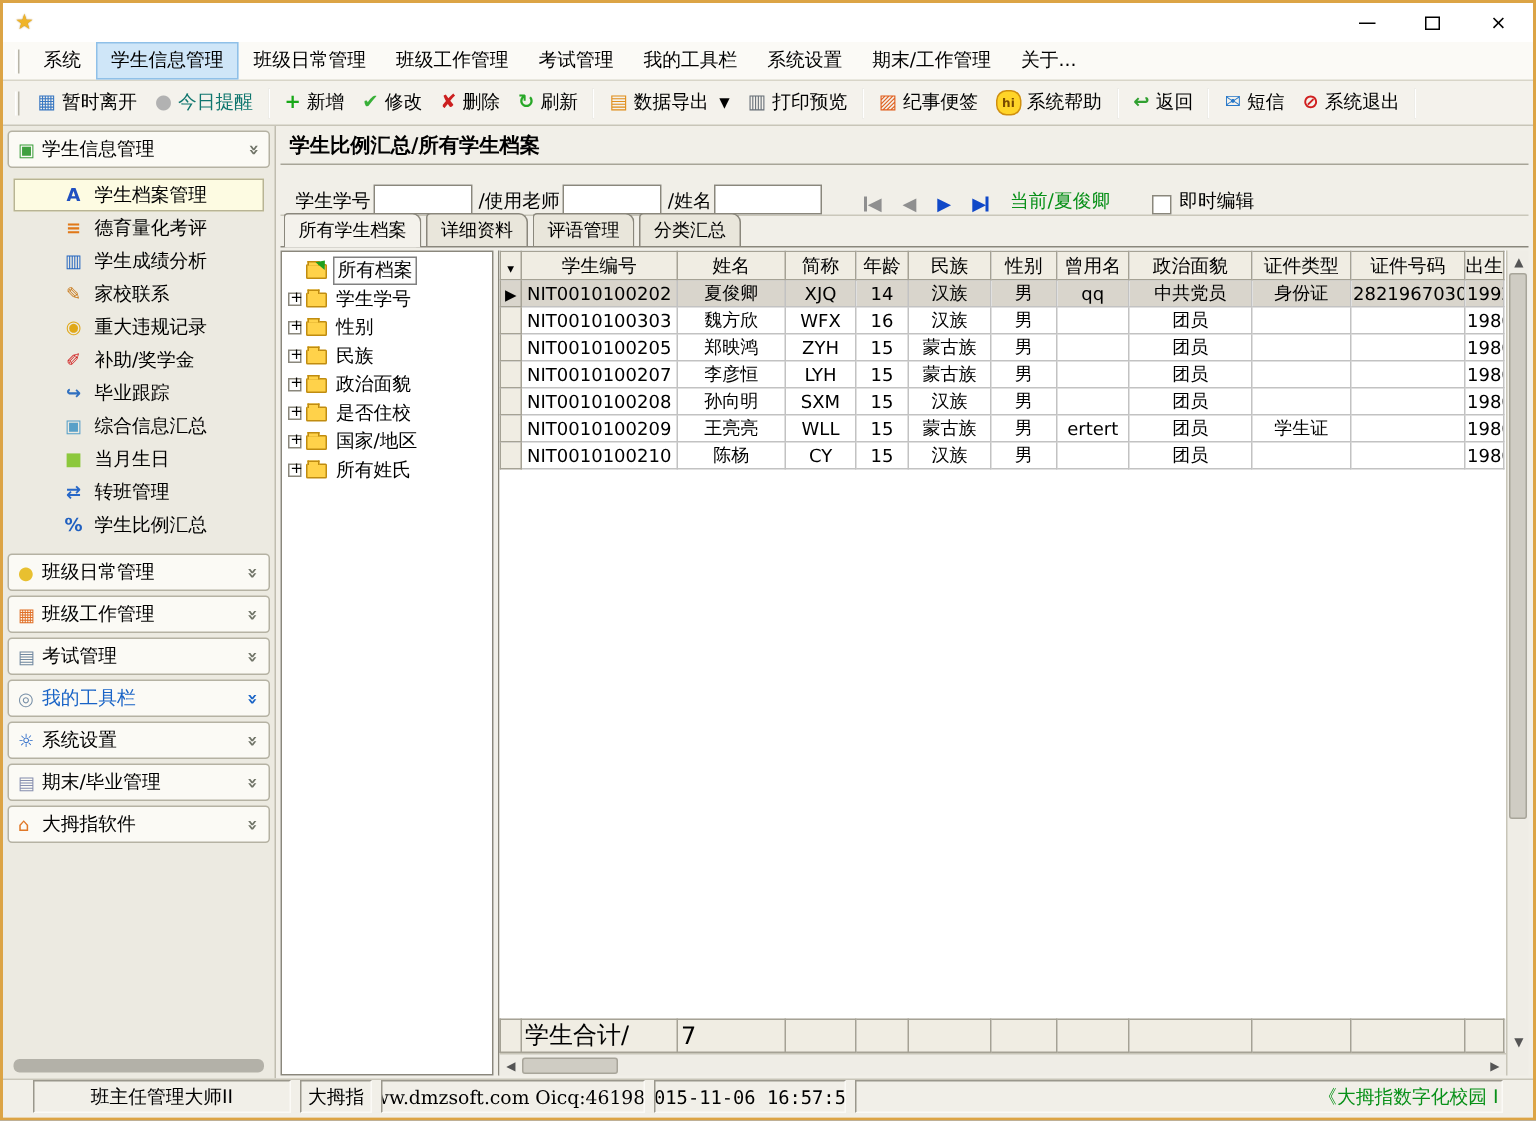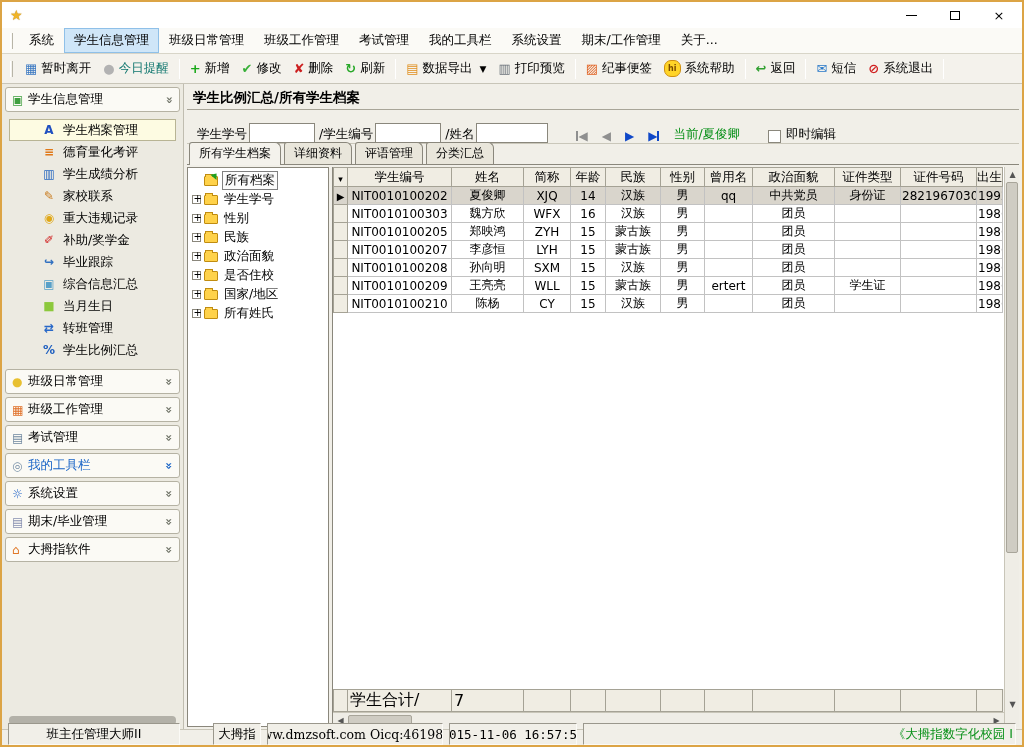--- a/index.html
+++ b/index.html
@@ -96,23 +96,23 @@
   .hscroll { height:15px; background:#efede6; border-top:1px solid #c8c5b8; display:flex; align-items:center; flex:0 0 auto; }
   .sc-btn { width:15px; height:15px; font-size:8px; color:#555; display:flex; align-items:center; justify-content:center; flex:0 0 auto; }
   .h-thumb { width:64px; height:11px; background:#cfccc3; border:1px solid #a8a59a; border-radius:2px; }
   .h-fill { flex:1; }
   .vscroll { width:15px; flex:0 0 auto; display:flex; flex-direction:column; background:#efede6; border-left:1px solid #c8c5b8; }
   .v-track { flex:1 1 auto; display:flex; flex-direction:column; }
   .v-thumb { height:72%; background:#cfccc3; border:1px solid #a8a59a; border-radius:2px; margin:0 1px; }
   .v-corner { height:15px; flex:0 0 auto; }
 
   
-  .statusbar { height:16px; background:#f1efe8; border-top:1px solid #c8c5b8; display:flex; align-items:flex-end; gap:6px; padding:0 6px; flex:0 0 auto; }
+  .statusbar { height:26px; background:#f1efe8; border-top:1px solid #c8c5b8; display:flex; align-items:flex-start; gap:6px; padding:0 20px; flex:0 0 auto; }
   .sb-panel { height:22px; border:1px solid; border-color:#9a978c #fbfaf6 #fbfaf6 #9a978c; display:flex; align-items:center; justify-content:center; font-size:12.5px; background:#f1efe8; overflow:hidden; white-space:nowrap; }
-  .sb-0 { width:172px; } .sb-1 { width:48px;margin-left:27px; } .sb-2 { width:176px; font-family:"DejaVu Serif", serif; } .sb-3 { width:128px; font-family:"DejaVu Sans Mono", monospace; }
+  .sb-0 { width:172px; } .sb-1 { width:48px; } .sb-2 { width:176px; font-family:"DejaVu Serif", serif; } .sb-3 { width:128px; font-family:"DejaVu Sans Mono", monospace; }
   .sb-4 { flex:1; justify-content:flex-end; color:#089018; padding-right:2px; }
 </style>
 </head>
 <body>
 
 <div id="window">
 
   <div class="titlebar">
     <span class="title-star">★</span>
     <div class="win-controls">
@@ -378,21 +378,21 @@
       <div class="side-fill"></div>
       <div class="side-hscroll"></div>
     </div>
 
     <div class="main">
       <div class="main-title">学生比例汇总/所有学生档案</div>
 
       <div class="filter-row">
         <label>学生学号</label>
         <input type="text" style="">
-        <label>/学生编号</label>
+        <label>/使用老师</label>
         <input type="text" style="">
         <label>/姓名</label>
         <input type="text" style="width: 72px;">
         <span class="nav-group">
           <span class="nav-b nav-gray"><span class="bar"></span>◀</span>
           <span class="nav-b nav-gray">◀</span>
           <span class="nav-b nav-blue">▶</span>
           <span class="nav-b nav-blue">▶<span class="bar"></span></span>
         </span>
         <span class="current-label">当前/夏俊卿</span>

